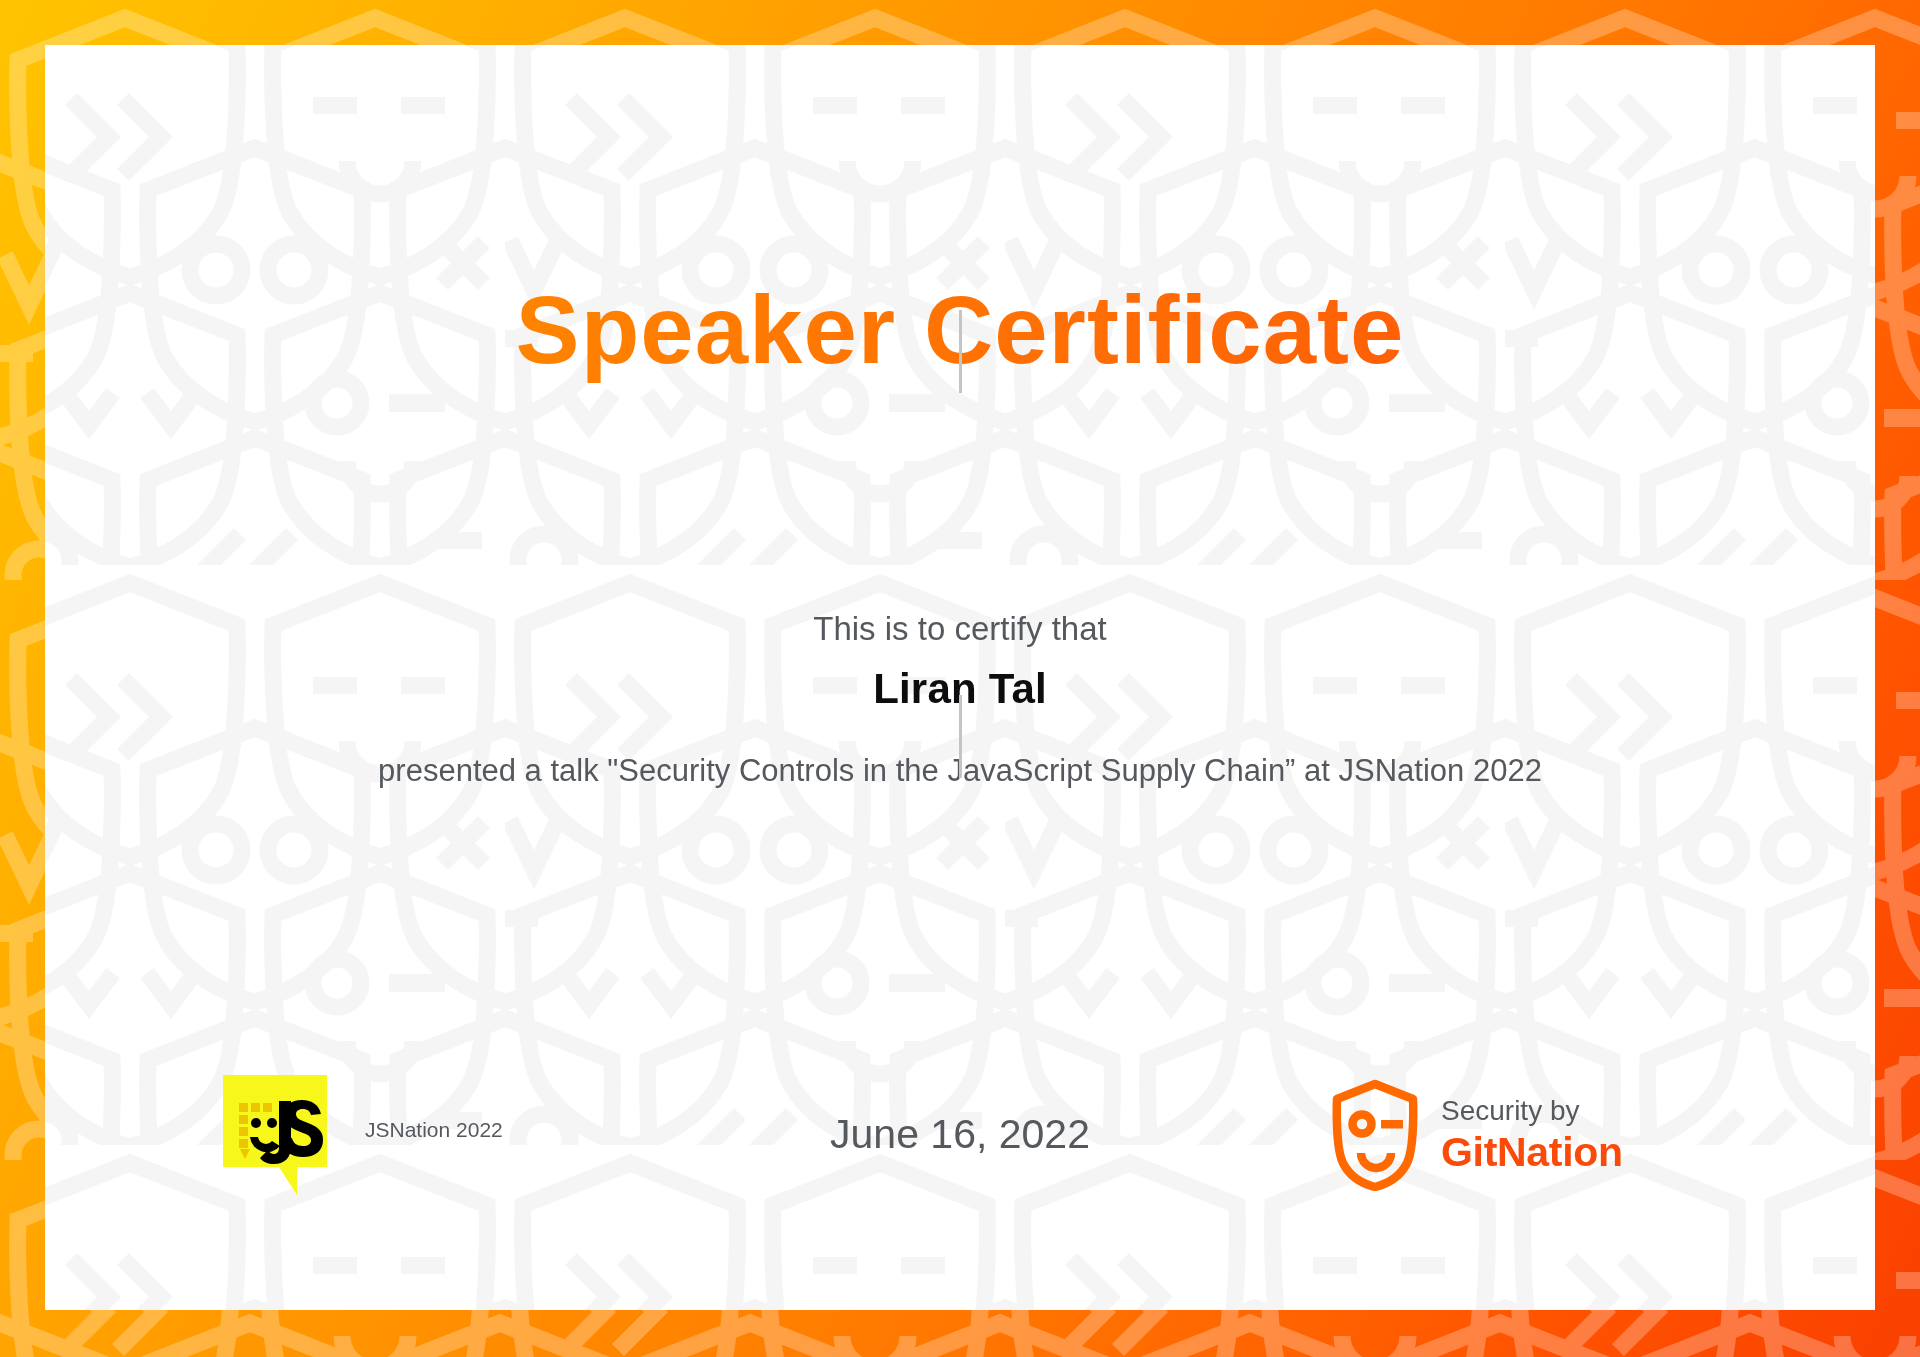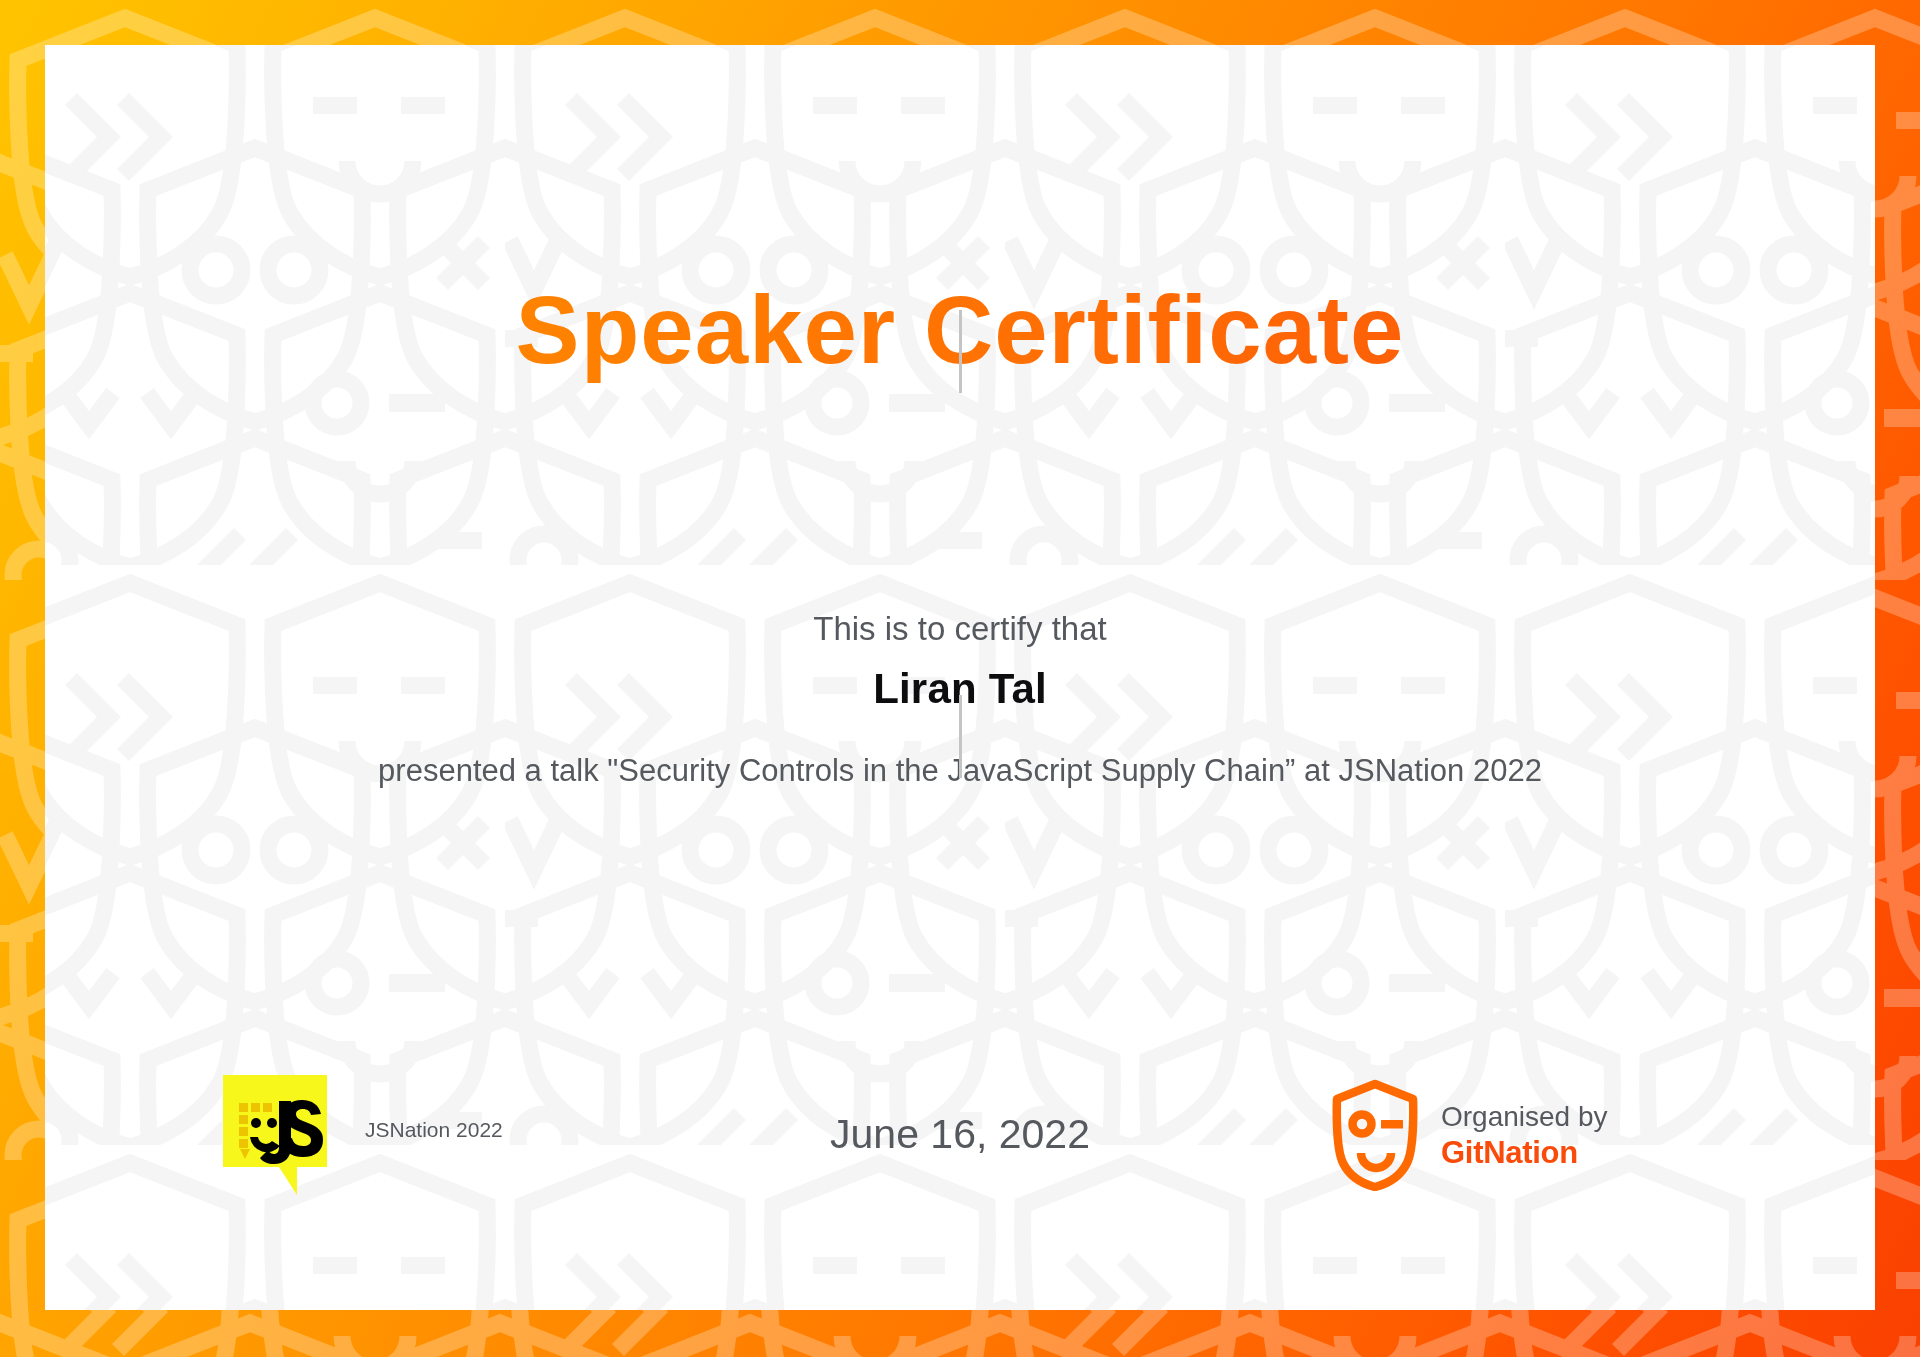--- a/index.html
+++ b/index.html
@@ -161,21 +161,21 @@
     gap: 22px;
   }
   #gitnation-shield { width: 88px; height: 112px; flex: 0 0 auto; }
   #gitnation-text { display: flex; flex-direction: column; justify-content: center; }
   #organised-by {
     font-size: 28px;
     color: #55595e;
     line-height: 1.25;
   }
   #gitnation-name {
-    font-size: 31px;
+    font-size: 41px;
     font-weight: 700;
     color: #fa4b0a;
     line-height: 1.2;
     letter-spacing: -0.3px;
   }
 </style>
 </head>
 <body>
 
 <div id="certificate">
@@ -411,21 +411,21 @@
 
         <div id="gitnation-block">
           <svg id="gitnation-shield" viewBox="0 0 88 112">
             <path d="M44 5 L82 20 C82 20 84 68 76 84 C69 98 56 105 44 108
                      C32 105 19 98 12 84 C4 68 6 20 6 20 Z" fill="none" stroke="#ff6a00" stroke-width="8.5" stroke-linejoin="round"></path>
             <circle cx="31" cy="45" r="9.5" fill="none" stroke="#ff6a00" stroke-width="8.5"></circle>
             <rect x="50" y="41" width="22" height="8.5" rx="0.5" fill="#ff6a00"></rect>
             <path d="M30 74 a15 15 0 0 0 30 0" fill="none" stroke="#ff6a00" stroke-width="8.5" stroke-linecap="butt"></path>
           </svg>
           <div id="gitnation-text">
-            <div id="organised-by">Organised by</div>
+            <div id="organised-by">Security by</div>
             <div id="gitnation-name">GitNation</div>
           </div>
         </div>
 
       </div>
     </div>
   </div>
 </div>
 
 </body></html>

